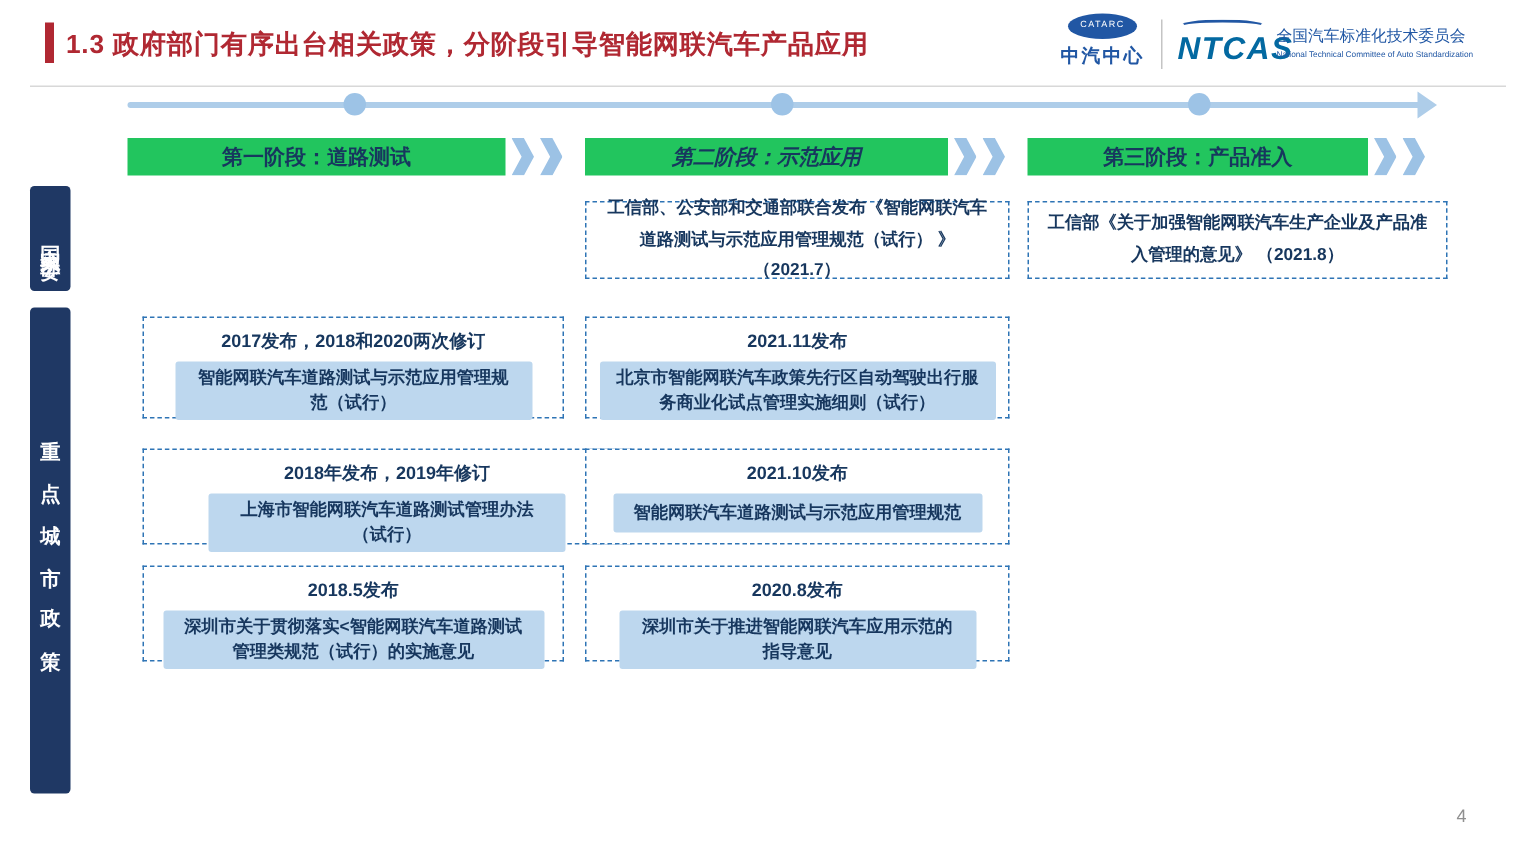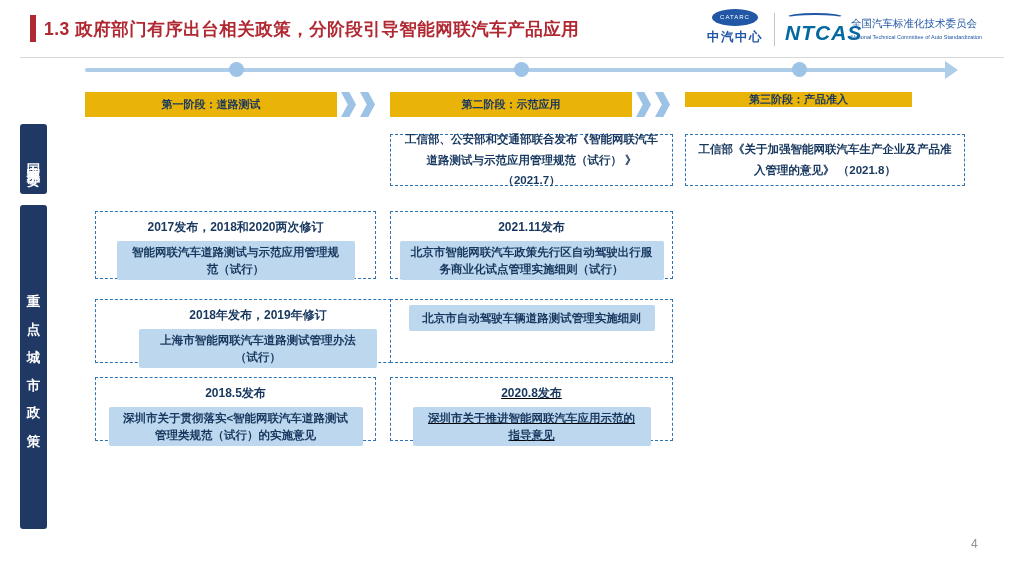--- a/index.html
+++ b/index.html
@@ -21,21 +21,21 @@
   .header-rule { position:absolute; left:20px; top:57px; width:984px; height:1px; background:#D8D8D8; }
 
   
   .tl-bar { position:absolute; left:85px; top:68px; width:862px; height:4px; background:#AECDE9; border-radius:2px; }
   .tl-arrow { position:absolute; left:945px; top:61px; width:0; height:0;
               border-left:13px solid #AECDE9; border-top:9px solid transparent; border-bottom:9px solid transparent; }
   .tl-dot { position:absolute; top:62px; width:15px; height:15px; border-radius:50%; background:#9DC3E6; }
 
   
   .banner { position:absolute; top:92px; height:25px; display:flex; align-items:stretch; }
-  .banner-rect { background:#eab308; color:#17375E; font-weight:bold; font-size:11px;
+  .banner-rect { background:#22c55e; color:#17375E; font-weight:bold; font-size:14px;
                  display:flex; align-items:center; justify-content:center; }
   .chev { width:15px; margin-left:4px; background:#9CC2E5;
           clip-path:polygon(0 0, 55% 0, 100% 50%, 55% 100%, 0 100%, 45% 50%); }
 
   
   .side-label { position:absolute; left:20px; width:27px; background:#1F3864; color:#ffffff;
                 font-weight:bold; font-size:13.5px; writing-mode:vertical-rl; text-orientation:upright;
                 text-align:center; line-height:27px; border-radius:3px; }
   .side-national { top:124px; height:70px; letter-spacing:3px; }
   .side-city { top:205px; height:324px; letter-spacing:28px; }
@@ -80,25 +80,25 @@
   <div class="tl-dot" style="left:229px;"></div>
   <div class="tl-dot" style="left:514px;"></div>
   <div class="tl-dot" style="left:792px;"></div>
 
   <div class="banner" style="left:85px;">
     <div class="banner-rect" style="width:252px;">第一阶段：道路测试</div>
     <div class="chev"></div>
     <div class="chev"></div>
   </div>
   <div class="banner" style="left:390px;">
-    <div class="banner-rect" style="width:242px;">第二阶段：示范应用</div>
+    <div class="banner-rect" style="width:242px;font-style:italic;">第二阶段：示范应用</div>
     <div class="chev"></div>
     <div class="chev"></div>
   </div>
-  <div class="banner" style="left:685px;flex-direction:column;">
+  <div class="banner" style="left:685px;">
     <div class="banner-rect" style="width:227px;">第三阶段：产品准入</div>
     <div class="chev"></div>
     <div class="chev"></div>
   </div>
 
   <div class="side-label side-national">国家部委</div>
   <div class="side-label side-city">重点城市政策</div>
 
   <div class="nat-box" style="left:390px; width:283px;">工信部、公安部和交通部联合发布《智能网联汽车道路测试与示范应用管理规范（试行） 》 （2021.7）</div>
   <div class="nat-box" style="left:685px; width:280px;">工信部《关于加强智能网联汽车生产企业及产品准入管理的意见》 （2021.8）</div>
@@ -110,28 +110,29 @@
   <div class="group" style="left:390px; top:211px; width:283px; height:68px;">
     <div class="date">2021.11发布</div>
     <div class="pill" style="width:264px; min-height:36px;">北京市智能网联汽车政策先行区自动驾驶出行服务商业化试点管理实施细则（试行）</div>
   </div>
 
   <div class="group" style="left:95px; top:299px; width:326px; height:64px;">
     <div class="date">2018年发布，2019年修订</div>
     <div class="pill" style="width:238px; min-height:34px;">上海市智能网联汽车道路测试管理办法（试行）</div>
   </div>
   <div class="group" style="left:390px; top:299px; width:283px; height:64px;">
-    <div class="pill" style="width:246px; min-height:26px;">北京市自动驾驶车辆道路测试管理实施细则</div>
+    <div class="date">2021.10发布</div>
+    <div class="pill" style="width:246px; min-height:26px;">智能网联汽车道路测试与示范应用管理规范</div>
   </div>
 
   <div class="group" style="left:95px; top:377px; width:281px; height:64px;">
     <div class="date">2018.5发布</div>
     <div class="pill" style="width:254px; min-height:36px;">深圳市关于贯彻落实&lt;智能网联汽车道路测试管理类规范（试行）的实施意见</div>
   </div>
-  <div class="group" style="left:390px; top:377px; width:283px; height:64px;text-decoration:underline;">
+  <div class="group" style="left:390px; top:377px; width:283px; height:64px;">
     <div class="date">2020.8发布</div>
     <div class="pill" style="width:238px; min-height:36px;">深圳市关于推进智能网联汽车应用示范的指导意见</div>
   </div>
 
 
   <div class="page-number">4</div>
 
 </div>
 
 </body></html>

